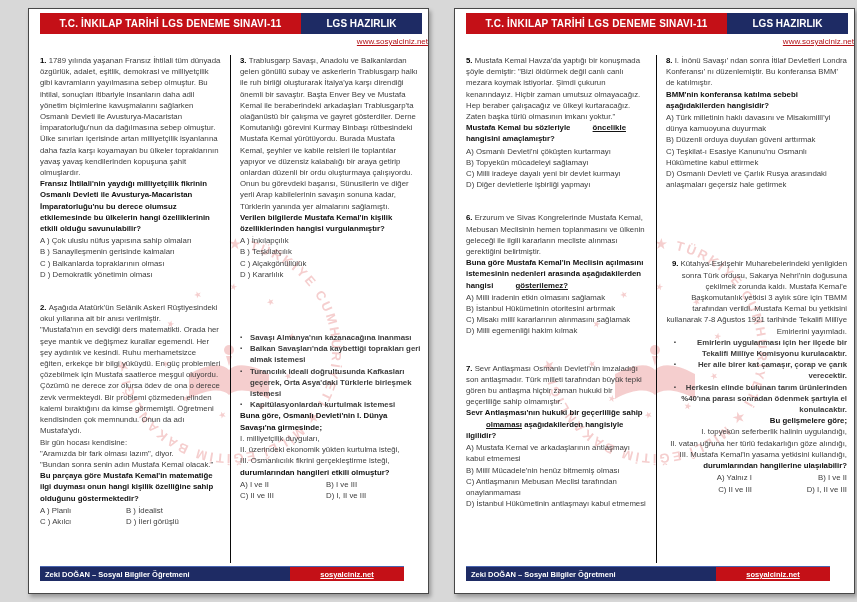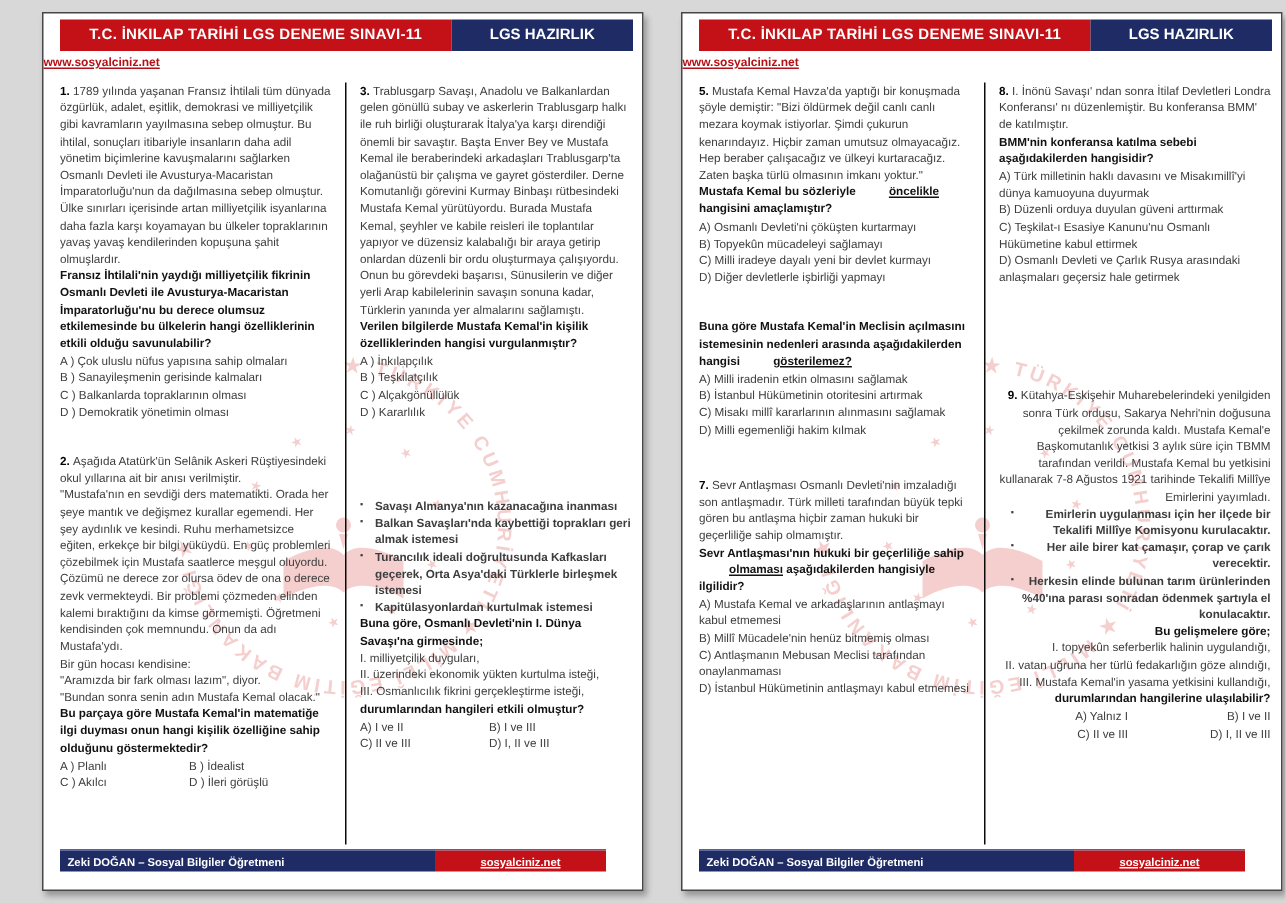--- a/index.html
+++ b/index.html
@@ -21,21 +21,21 @@
   .hdr{display:flex;margin:4px 6px 0 11px;height:21px;position:relative;z-index:2;}
   .hdr-red{
     flex:1;background:var(--red,#c41017);color:#fff;font-weight:bold;font-size:10px;
     display:flex;align-items:center;justify-content:center;letter-spacing:.2px;white-space:nowrap;
   }
   .hdr-navy{
     width:121px;background:var(--navy,#1e2b64);color:#fff;font-weight:bold;font-size:10px;
     display:flex;align-items:center;justify-content:center;
   }
   .url-line{
-    text-align:left;font-size:8px;font-weight:bold;color:var(--urlred,#b41016);
+    text-align:right;font-size:8px;font-weight:normal;color:var(--urlred,#b41016);
     margin-top:3px;position:relative;z-index:2;
   }
   .url-line a{color:var(--urlred,#b41016);text-decoration:underline;cursor:pointer;}
 
   
   .columns{
     position:absolute;top:46px;left:11px;right:7px;bottom:30px;
     display:flex;z-index:1;
   }
   .q-col{flex:1;min-width:0;}
@@ -219,20 +219,21 @@
           <p class="body"><b class="qnum">5. </b>Mustafa Kemal Havza'da yaptığı bir konuşmada şöyle demiştir: "Bizi öldürmek değil canlı canlı mezara koymak istiyorlar. Şimdi çukurun kenarındayız. Hiçbir zaman umutsuz olmayacağız. Hep beraber çalışacağız ve ülkeyi kurtaracağız. Zaten başka türlü olmasının imkanı yoktur."</p>
           <p class="stem">Mustafa Kemal bu sözleriyle <u>öncelikle</u> hangisini amaçlamıştır?</p>
           <div class="options">
             <p class="body option">A) Osmanlı Devleti'ni çöküşten kurtarmayı</p>
             <p class="body option">B) Topyekûn mücadeleyi sağlamayı</p>
             <p class="body option">C) Milli iradeye dayalı yeni bir devlet kurmayı</p>
             <p class="body option">D) Diğer devletlerle işbirliği yapmayı</p>
           </div>
         </div>
         <div class="question" style="margin-top: 20px;">
+          <p class="body"><b class="qnum">6. </b>Erzurum ve Sivas Kongrelerinde Mustafa Kemal, Mebusan Meclisinin hemen toplanmasını ve ülkenin geleceği ile ilgili kararların mecliste alınması gerektiğini belirtmiştir.</p>
           <p class="stem">Buna göre Mustafa Kemal'in Meclisin açılmasını istemesinin nedenleri arasında aşağıdakilerden hangisi <u>gösterilemez?</u></p>
           <div class="options">
             <p class="body option">A) Milli iradenin etkin olmasını sağlamak</p>
             <p class="body option">B) İstanbul Hükümetinin otoritesini artırmak</p>
             <p class="body option">C) Misakı millî kararlarının alınmasını sağlamak</p>
             <p class="body option">D) Milli egemenliği hakim kılmak</p>
           </div>
         </div>
         <div class="question" style="margin-top: 26px;">
           <p class="body"><b class="qnum">7. </b>Sevr Antlaşması Osmanlı Devleti'nin imzaladığı son antlaşmadır. Türk milleti tarafından büyük tepki gören bu antlaşma hiçbir zaman hukuki bir geçerliliğe sahip olmamıştır.</p>

